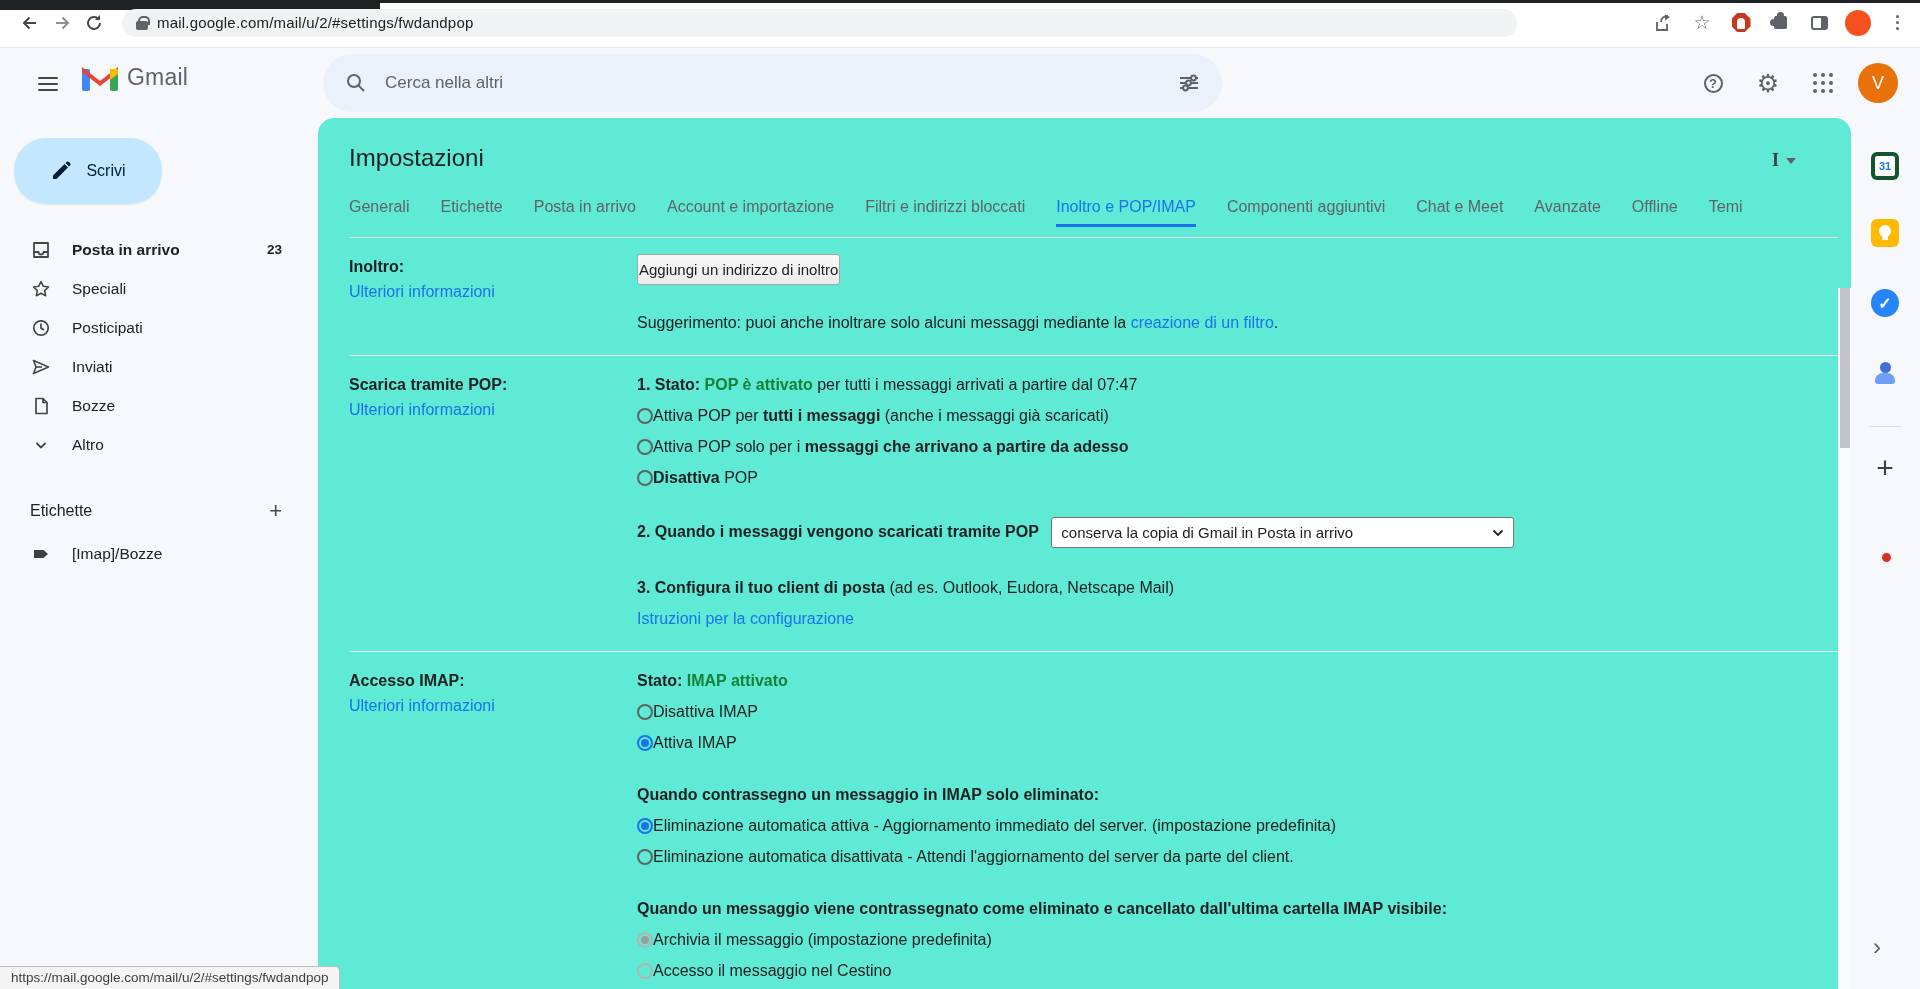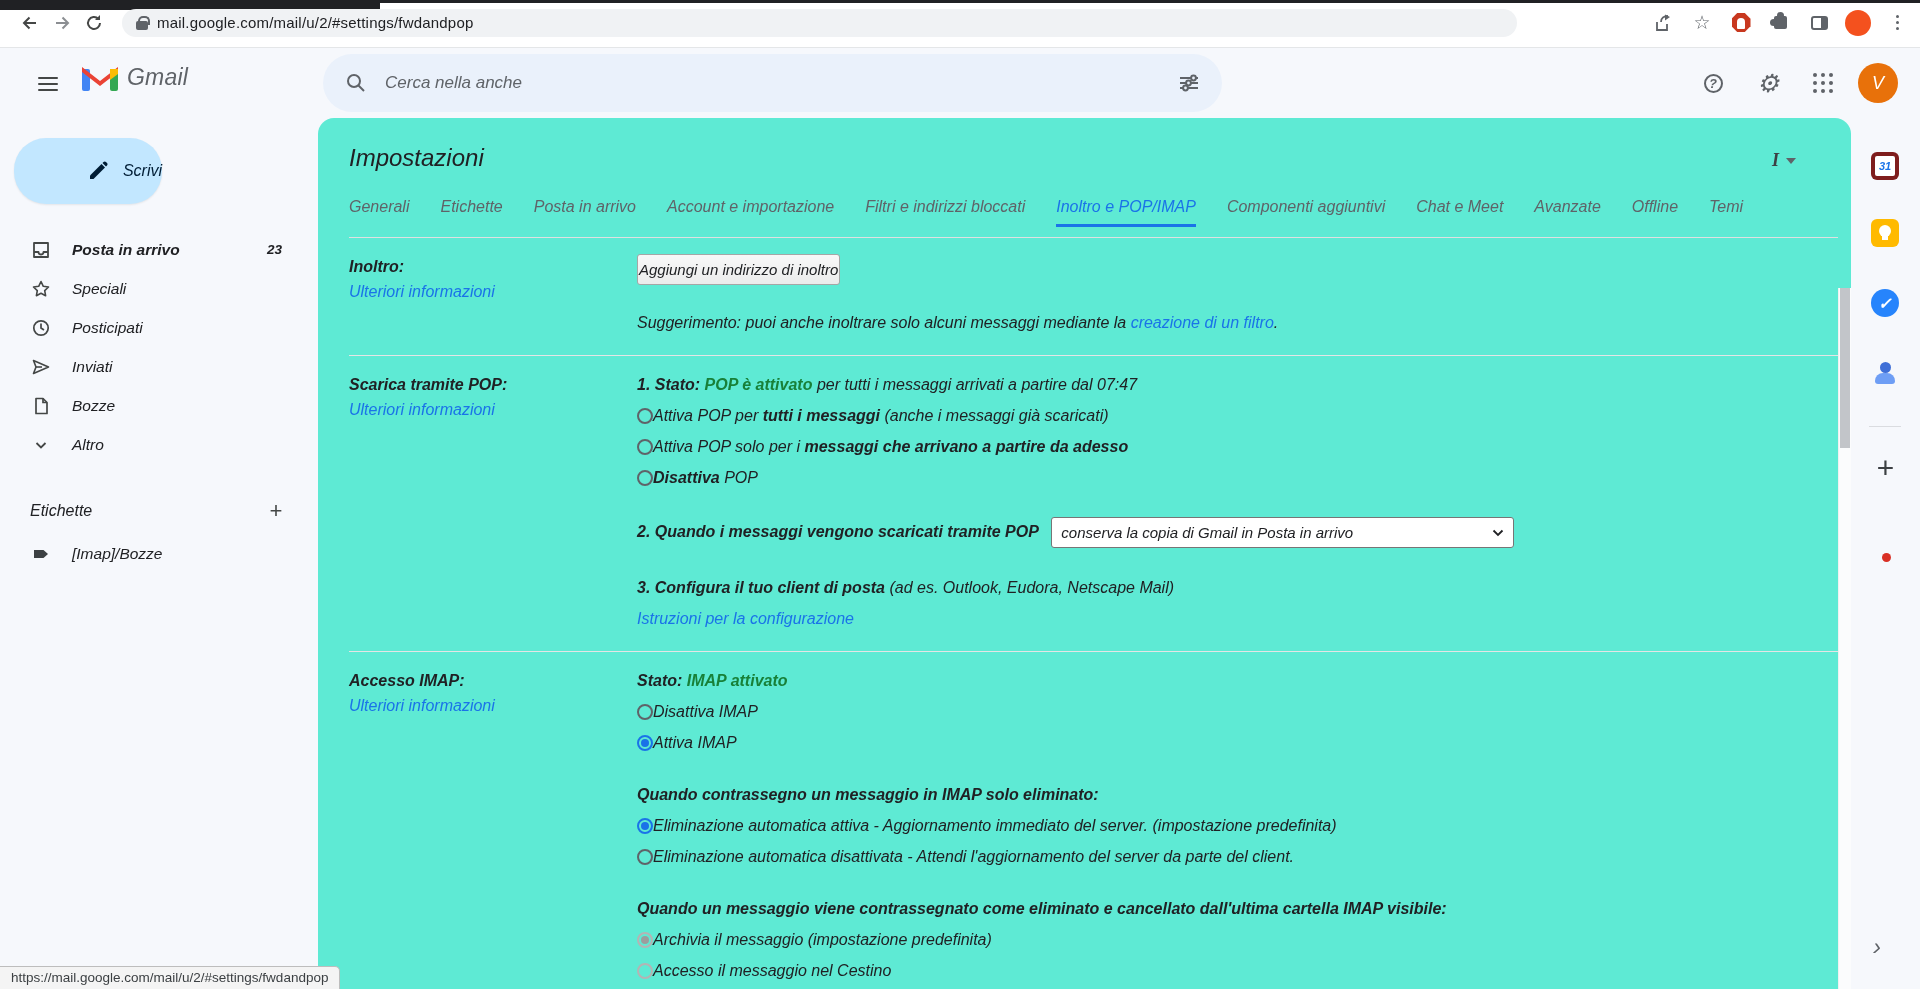--- a/index.html
+++ b/index.html
@@ -23,39 +23,39 @@
   .puzzle { position:relative; width:13px; height:13px; background:#5f6368; border-radius:2px; }
   .puzzle::before { content:''; position:absolute; top:-4px; left:3px; width:7px; height:7px; background:#5f6368; border-radius:50%; }
   .puzzle::after  { content:''; position:absolute; left:-4px; top:3px; width:7px; height:7px; background:#5f6368; border-radius:50%; }
   .panel-ic { width:17px; height:14px; border:2px solid #5f6368; border-radius:3px; position:relative; }
   .panel-ic::after { content:''; position:absolute; top:0; right:0; width:5px; height:100%; background:#5f6368; }
   .tb-avatar { width:26px; height:26px; border-radius:50%; background:#f4511e; }
   .dots-v { display:flex; flex-direction:column; gap:3px; }
   .dots-v i { width:3px; height:3px; border-radius:50%; background:#5f6368; }
 
   
-  .app { position:absolute; top:48px; left:0; right:0; bottom:0; background:#f6f8fc;font-style:italic; }
+  .app { position:absolute; top:48px; left:0; right:0; bottom:0; background:#f6f8fc; }
   .gm-header { position:absolute; top:0; left:0; right:0; height:70px; }
   .hamburger { position:absolute; left:28px; top:20px; width:40px; height:32px; display:flex; flex-direction:column; justify-content:center; gap:4px; padding:0 10px; }
   .hamburger i { height:2px; background:#444746; border-radius:1px; }
   .logo { position:absolute; left:82px; top:16px; display:flex; align-items:center; gap:9px; }
   .logo-text { font-size:23px; color:#5f6368; letter-spacing:.2px; }
   .searchbar { position:absolute; left:323px; top:6px; width:899px; height:58px; background:#eaf1fb; border-radius:29px; display:flex; align-items:center; padding:0 22px; }
   .search-placeholder { margin-left:18px; font-size:17px; color:#5f6368; flex:1; }
   .hdr-right { position:absolute; right:22px; top:15px; display:flex; align-items:center; gap:15px; }
   .hdr-ic { width:40px; height:40px; display:flex; align-items:center; justify-content:center; }
   .help-circ { width:19px; height:19px; border:2px solid #5f6368; border-radius:50%; display:flex; align-items:center; justify-content:center; font-size:13px; font-weight:bold; color:#5f6368; }
   .gear { font-size:25px; color:#5f6368; line-height:1; }
   .apps-grid { display:grid; grid-template-columns:repeat(3,4px); grid-template-rows:repeat(3,4px); gap:4px; }
   .apps-grid i { width:4px; height:4px; border-radius:50%; background:#5f6368; }
   .avatar { width:40px; height:40px; border-radius:50%; background:#e8710a; color:#fff; font-size:18px; display:flex; align-items:center; justify-content:center; }
 
   
   .sidebar { position:absolute; top:70px; left:0; width:318px; bottom:0; }
-  .compose { margin:20px 0 0 14px; width:148px; height:66px; background:#c2e7ff; border-radius:32px; display:flex; align-items:center; justify-content:flex-end; gap:14px; box-shadow:0 1px 2px rgba(0,0,0,.08); }
+  .compose { margin:20px 0 0 14px; width:148px; height:66px; background:#c2e7ff; border-radius:32px; display:flex; align-items:center; justify-content:center; gap:14px; box-shadow:0 1px 2px rgba(0,0,0,.08); }
   .compose-label { font-size:16px; font-weight:500; color:#001d35; }
   .navlist { margin-top:26px; }
   .nav-item { height:39px; display:flex; align-items:center; padding:0 36px 0 30px; gap:20px; border-radius:0 20px 20px 0; }
   .nav-item .lbl { font-size:15.5px; color:#202124; }
   .nav-item.bold .lbl { font-weight:bold; }
   .nav-count { margin-left:auto; font-size:13.5px; font-weight:bold; color:#202124; }
   .nav-ico { width:22px; display:flex; justify-content:center; color:#444746; }
   .labels-head { margin:30px 0 0 0; padding:0 36px 0 30px; display:flex; align-items:center; height:34px; }
   .labels-head .t { font-size:16px; font-weight:500; color:#202124; }
   .plus-btn { margin-left:auto; font-size:22px; color:#444746; line-height:1; }
@@ -99,21 +99,21 @@
 
   .gselect { display:inline-flex; align-items:center; justify-content:space-between; width:463px; height:31px; border:1px solid #767676; border-radius:3px; background:#fff; padding:0 9px; font-size:15px; color:#202124; margin-left:8px; vertical-align:middle; }
 
   
   .scrollbar { position:absolute; top:170px; bottom:0; right:0; width:13px; background:#fbfcfd; border-left:1px solid #f0f0f0; }
   .scroll-thumb { position:absolute; top:0; left:1px; right:1px; height:160px; background:#c2c5c9; }
 
   
   .companion { position:absolute; top:70px; right:0; width:69px; bottom:0; }
   .comp-ic { position:absolute; left:20px; width:28px; height:28px; display:flex; align-items:center; justify-content:center; }
-  .cal { width:28px; height:28px; background:#7f1d1d; border-radius:6px; display:flex; align-items:center; justify-content:center; }
+  .cal { width:28px; height:28px; background:#14532d; border-radius:6px; display:flex; align-items:center; justify-content:center; }
   .cal-inner { width:20px; height:20px; background:#fff; border-radius:2px; display:flex; align-items:center; justify-content:center; font-size:11px; font-weight:bold; color:#1a73e8; }
   .keep { width:28px; height:28px; background:#ffba00; border-radius:6px; position:relative; }
   .keep::before { content:''; position:absolute; left:8px; top:6px; width:12px; height:12px; background:#fff; border-radius:50%; }
   .keep::after { content:''; position:absolute; left:11px; top:16px; width:6px; height:5px; background:#fff; }
   .tasks { width:28px; height:28px; background:#2684fc; border-radius:50%; color:#fff; font-size:16px; font-weight:bold; display:flex; align-items:center; justify-content:center; }
   .person { position:relative; width:28px; height:28px; }
   .person::before { content:''; position:absolute; left:9px; top:3px; width:11px; height:11px; background:#3f6fd7; border-radius:50%; }
   .person::after { content:''; position:absolute; left:4px; top:14px; width:20px; height:11px; background:#6e9ef5; border-radius:8px 8px 3px 3px; }
   .comp-divider { position:absolute; top:308px; left:18px; width:32px; border-top:1px solid #dadce0; }
   .comp-plus { position:absolute; top:336px; left:20px; width:28px; height:28px; font-size:30px; font-weight:300; color:#3c4043; display:flex; align-items:center; justify-content:center; }
@@ -198,21 +198,21 @@
         <path d="M0 3 L18 17 L36 3 L36 8 L18 22 L0 8 Z" fill="#ea4335"></path>
         <path d="M28 5 L36 5 L36 10 L28 16 Z" fill="#fbbc04"></path>
       </svg>
       <span class="logo-text">Gmail</span>
     </div>
     <div class="searchbar">
       <svg width="22" height="22" viewBox="0 0 22 22">
           <circle cx="9" cy="9" r="6" stroke="#5f6368" stroke-width="2" fill="none"></circle>
           <path d="M13.5 13.5 19 19" stroke="#5f6368" stroke-width="2"></path>
         </svg>
-      <span class="search-placeholder">Cerca nella anche</span>
+      <span class="search-placeholder">Cerca nella altri</span>
       <svg width="22" height="22" viewBox="0 0 22 22">
         <path d="M2 6h12 M18 6h2 M2 16h4 M10 16h10 M2 11h7 M13 11h7" stroke="#5f6368" stroke-width="2"></path>
         <circle cx="15.5" cy="6" r="2.4" stroke="#5f6368" stroke-width="2" fill="#eaf1fb"></circle>
         <circle cx="7.5" cy="16" r="2.4" stroke="#5f6368" stroke-width="2" fill="#eaf1fb"></circle>
         <circle cx="10.5" cy="11" r="2.4" stroke="#5f6368" stroke-width="2" fill="#eaf1fb"></circle>
       </svg>
     </div>
     <div class="hdr-right">
       <div class="hdr-ic">
           <span class="help-circ">?</span>

